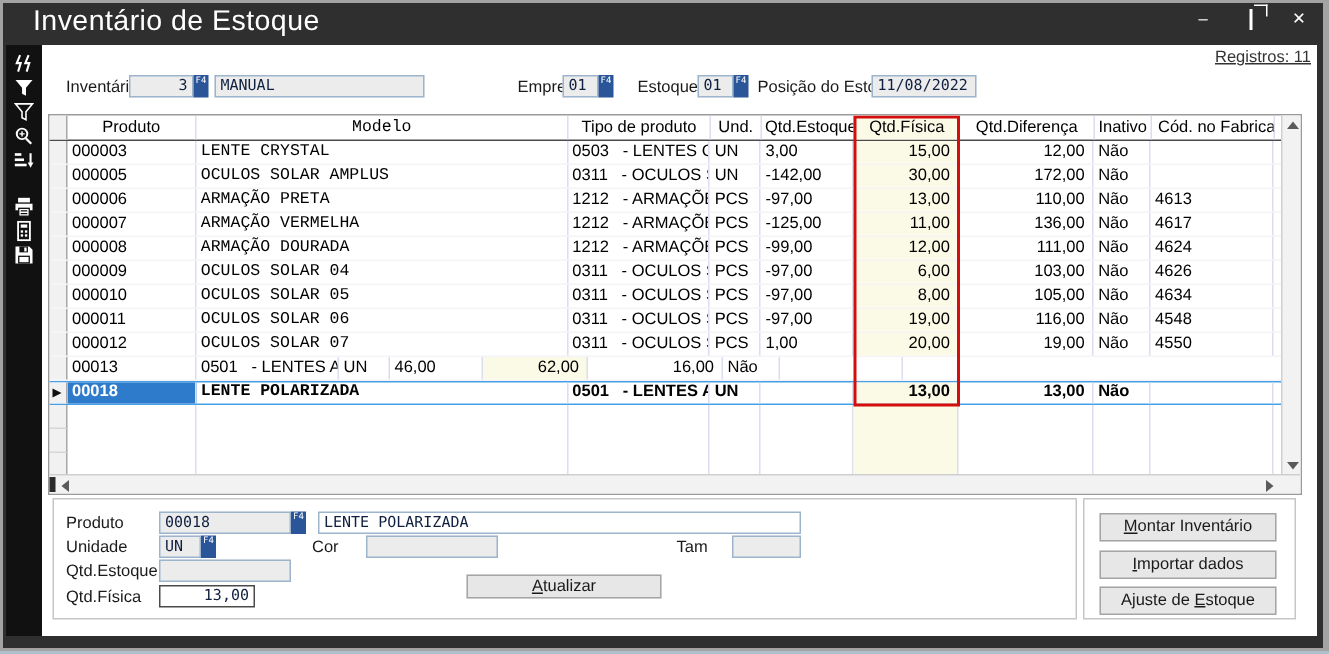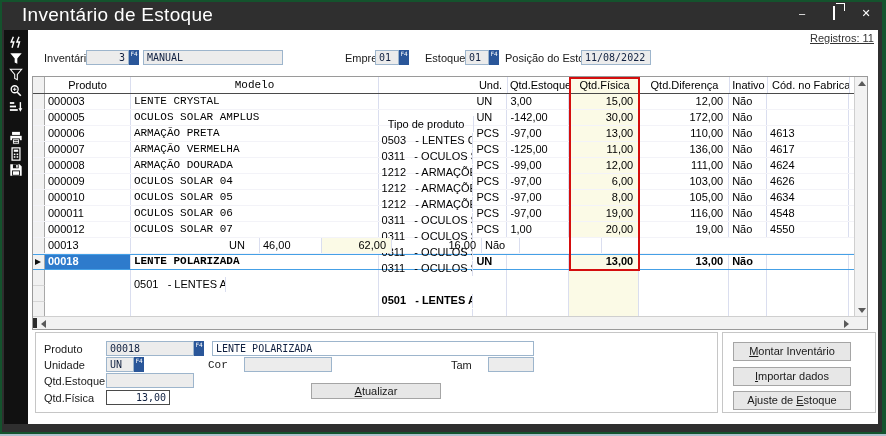--- a/index.html
+++ b/index.html
@@ -1,17 +1,17 @@
 <!DOCTYPE html>
 <html><head>
 <meta charset="utf-8">
 <style>
   * { margin:0; padding:0; box-sizing:border-box; }
   body { font-family:"Liberation Sans", sans-serif; background:#dcdcdc; }
-  .screen { position:relative; width:886px; height:436px; background:#14532d; overflow:hidden; border-bottom:2px solid #aebfcc; }
+  .screen { position:relative; width:886px; height:436px; background:#a3a3a3; overflow:hidden; border-bottom:2px solid #aebfcc; }
   .window { position:absolute; left:2px; top:2px; width:880px; height:430px; background:#2f2f2f; }
   .client { position:absolute; left:26px; top:28px; right:4px; bottom:8px; background:#ffffff; }
 
   
   .titlebar { position:absolute; left:0; top:0; right:0; height:28px; background:#2f2f2f; }
   .title-text { position:absolute; left:20px; top:2px; color:#fff; font-size:19px; font-weight:300; letter-spacing:.3px; }
   .win-controls { position:absolute; right:8px; top:5px; display:flex; gap:16px; }
   .win-btn { width:16px; height:14px; color:#fff; font-size:11px; text-align:center; line-height:12px; cursor:default; }
   .restore-box { position:relative; width:8px; height:7px; border:1px solid #fff; margin:3px auto 0; background:#2f2f2f; }
   .restore-box::before { content:""; position:absolute; left:2px; top:-4px; width:8px; height:7px; border:1px solid #fff; border-bottom:none; border-left:none; }
@@ -34,21 +34,21 @@
   
   .grid { position:absolute; left:30px; top:74px; width:836px; height:254px; border:1px solid #9a9a9a; background:#fff; font-size:11px; }
   .gmain { position:absolute; left:0; top:0; width:822px; height:240px; overflow:hidden; }
   .grow { display:flex; height:16px; line-height:15px; }
   .ghead { height:17px; line-height:16px; border-bottom:1px solid #4a4a4a; font-weight:400; }
   .gcell { height:100%; border-right:1px solid #dadeef; padding:0 3px; overflow:hidden; white-space:nowrap; }
   .gbody .grow { border-bottom:1px solid #f3f3f8; }
   .c-rowhdr { width:12px; background:#f1f1f1; border-right:1px solid #a8a8a8; padding:0; position:relative; }
   .c-prod { width:86px; }
   .c-mod  { width:248px;font-family:Liberation Mono, monospace; }
-  .c-tipo { width:95px; white-space:pre;margin-top:39px; }
+  .c-tipo { width:95px; white-space:pre; }
   .c-und  { width:34px; }
   .c-qest { width:62px; padding-right:5px; }
   .c-qfis { width:70px; text-align:right; padding-right:5px; background:#fbfae6; }
   .c-qdif { width:90px; text-align:right; padding-right:5px; }
   .c-inat { width:38px; }
   .c-cod  { width:82px; }
   .c-fill { flex:1; border-right:none; }
   .ghead .gcell { text-align:center; padding:0 2px; }
   .ghead .c-cod { text-align:left; padding-left:4px; }
   .ghead .c-qest,.ghead .c-qfis,.ghead .c-qdif { text-align:center; padding-right:2px; }
@@ -67,21 +67,21 @@
   .arr-up { top:4px; border-left:4px solid transparent; border-right:4px solid transparent; border-bottom:5px solid #5a5a5a; }
   .arr-dn { bottom:4px; border-left:4px solid transparent; border-right:4px solid transparent; border-top:5px solid #5a5a5a; }
   .hscroll { position:absolute; left:0; bottom:0; right:0; height:13px; background:#f2f2f2; border-top:1px solid #cfcfcf; }
   .hthumb { position:absolute; left:0; top:1px; width:4px; height:10px; background:#2b2b2b; }
   .arr-lf { position:absolute; left:8px; top:3px; width:0; height:0; border-top:4px solid transparent; border-bottom:4px solid transparent; border-right:5px solid #5a5a5a; }
   .arr-rt { position:absolute; right:18px; top:3px; width:0; height:0; border-top:4px solid transparent; border-bottom:4px solid transparent; border-left:5px solid #5a5a5a; }
 
   
   .panel { position:absolute; border:1px solid #c6c6c6; background:#fff; }
   .detail { left:33px; top:330px; width:683px; height:81px; }
-  .actions { left:720px; top:330px; width:154px; height:81px; }
+  .actions { left:720px; top:330px; width:142px; height:81px; }
   .btn { position:absolute; background:#e7e7e7; border:1px solid #a5a5a5; font-size:11px; color:#1a1a1a; text-align:center; cursor:default; }
   .btn .key { text-decoration:underline; }
   .atualizar { left:275px; top:50px; width:130px; height:16px; line-height:14px; }
   .act-btn { left:10px; width:118px; height:19px; line-height:17px; }
 </style>
 </head>
 <body>
 
 <div class="screen">
   <div class="window">
@@ -371,21 +371,21 @@
     <div class="panel detail">
       <div class="lbl" style="left:8px; top:10px;">Produto</div>
       <div class="field gray" style="left:70px; top:8px; width:88px;">00018</div>
       <div class="f4btn" style="left:158px; top:8px;">F4</div>
       <div class="field" style="left:176px; top:8px; width:322px;">LENTE POLARIZADA</div>
 
       <div class="lbl" style="left:8px; top:26px;">Unidade</div>
       <div class="field gray" style="left:70px; top:24px; width:28px;">UN</div>
       <div class="f4btn" style="left:98px; top:24px;">F4</div>
 
-      <div class="lbl" style="left:172px; top:26px;font-family:Liberation Mono, monospace;">Cor</div>
+      <div class="lbl" style="left:172px; top:26px;">Cor</div>
       <div class="field gray" style="left:208px; top:24px; width:88px;"></div>
 
       <div class="lbl" style="left:415px; top:26px;">Tam</div>
       <div class="field gray" style="left:452px; top:24px; width:46px;"></div>
 
       <div class="lbl" style="left:8px; top:42px;">Qtd.Estoque</div>
       <div class="field gray" style="left:70px; top:40px; width:88px;"></div>
 
       <div class="lbl" style="left:8px; top:59px;">Qtd.Física</div>
       <div class="field right focus" style="left:70px; top:57px; width:64px;">13,00</div>

